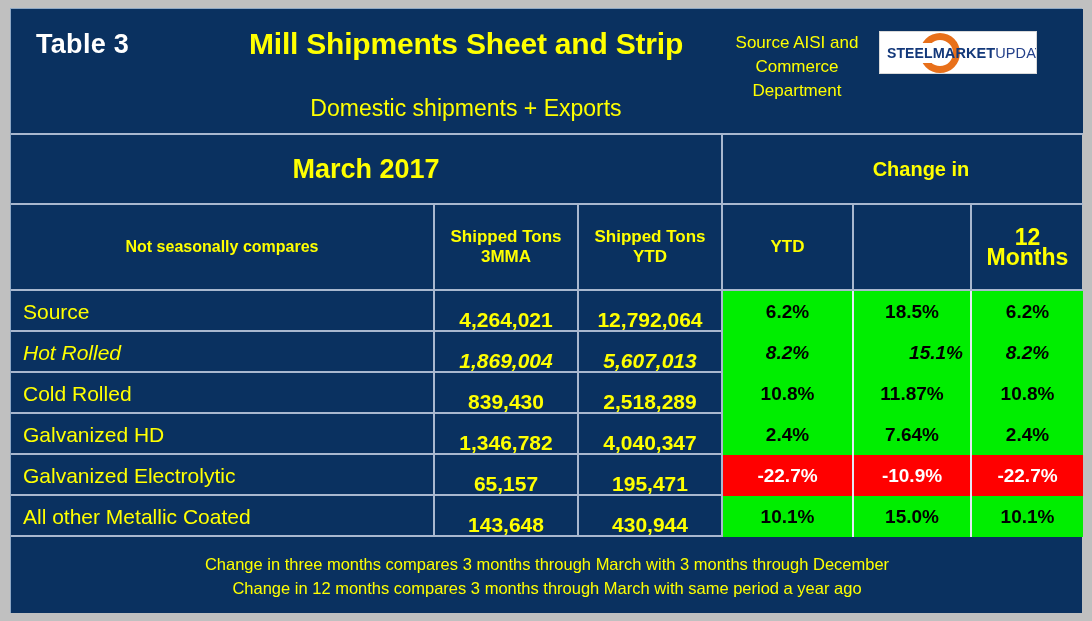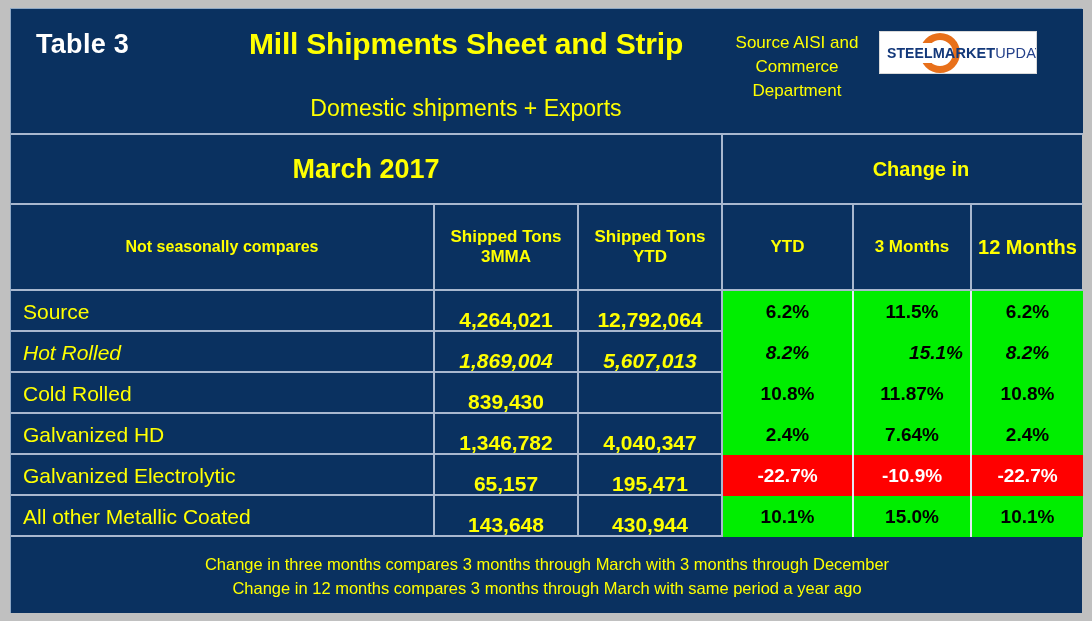--- a/index.html
+++ b/index.html
@@ -244,49 +244,49 @@
       <span>3MMA</span>
     </div>
 
     <div class="hcell" style="left:568px;width:142px;font-size:17px;flex-direction:column">
       <span>Shipped Tons</span>
       <span>YTD</span>
     </div>
 
     <div class="hcell" style="left:712px;width:129px;font-size:17px">YTD</div>
 
-    <div class="hcell" style="left:843px;width:116px;font-size:17px">3 Months</div>
-
-    <div class="hcell" style="left:961px;width:111px;font-size:20px">12 Months</div>
+
+    <div class="hcell" style="left:961px;width:111px;font-size:23px">12 Months</div>
   </div>
 
   <div id="rows-host">
       <div class="drow" style="top: 282px;">
         <div class="dlabel" style="left: 12px; width: 400px;">Source</div>
         <div class="dnum" style="left: 424px; width: 142px;">4,264,021</div>
         <div class="dnum" style="left: 568px; width: 142px;">12,792,064</div>
         <div class="dpct pos" style="left: 712px; width: 129px;">6.2%</div>
-        <div class="dpct pos" style="left: 843px; width: 116px;">11.5%</div>
+        <div class="dpct pos" style="left: 843px; width: 116px;">18.5%</div>
         <div class="dpct pos" style="left: 961px; width: 111px;">6.2%</div>
         <div class="pctsep" style="left: 841px;"></div>
         <div class="pctsep" style="left: 959px;"></div>
       </div>
       <div class="drow" style="top: 323px; font-style: italic;">
         <div class="dlabel" style="left: 12px; width: 400px;">Hot Rolled</div>
         <div class="dnum" style="left: 424px; width: 142px;">1,869,004</div>
         <div class="dnum" style="left: 568px; width: 142px;">5,607,013</div>
         <div class="dpct pos" style="left: 712px; width: 129px;">8.2%</div>
         <div class="dpct pos" style="left: 843px; width: 116px; padding-left: 48px;">15.1%</div>
         <div class="dpct pos" style="left: 961px; width: 111px;">8.2%</div>
         <div class="pctsep" style="left: 841px;"></div>
         <div class="pctsep" style="left: 959px;"></div>
       </div>
       <div class="drow" style="top: 364px;">
         <div class="dlabel" style="left: 12px; width: 400px;">Cold Rolled</div>
         <div class="dnum" style="left: 424px; width: 142px;">839,430</div>
+        <div class="dnum" style="left: 568px; width: 142px;">2,518,289</div>
         <div class="dpct pos" style="left: 712px; width: 129px;">10.8%</div>
         <div class="dpct pos" style="left: 843px; width: 116px;">11.87%</div>
         <div class="dpct pos" style="left: 961px; width: 111px;">10.8%</div>
         <div class="pctsep" style="left: 841px;"></div>
         <div class="pctsep" style="left: 959px;"></div>
       </div>
       <div class="drow" style="top: 405px;">
         <div class="dlabel" style="left: 12px; width: 400px;">Galvanized HD</div>
         <div class="dnum" style="left: 424px; width: 142px;">1,346,782</div>
         <div class="dnum" style="left: 568px; width: 142px;">4,040,347</div>

